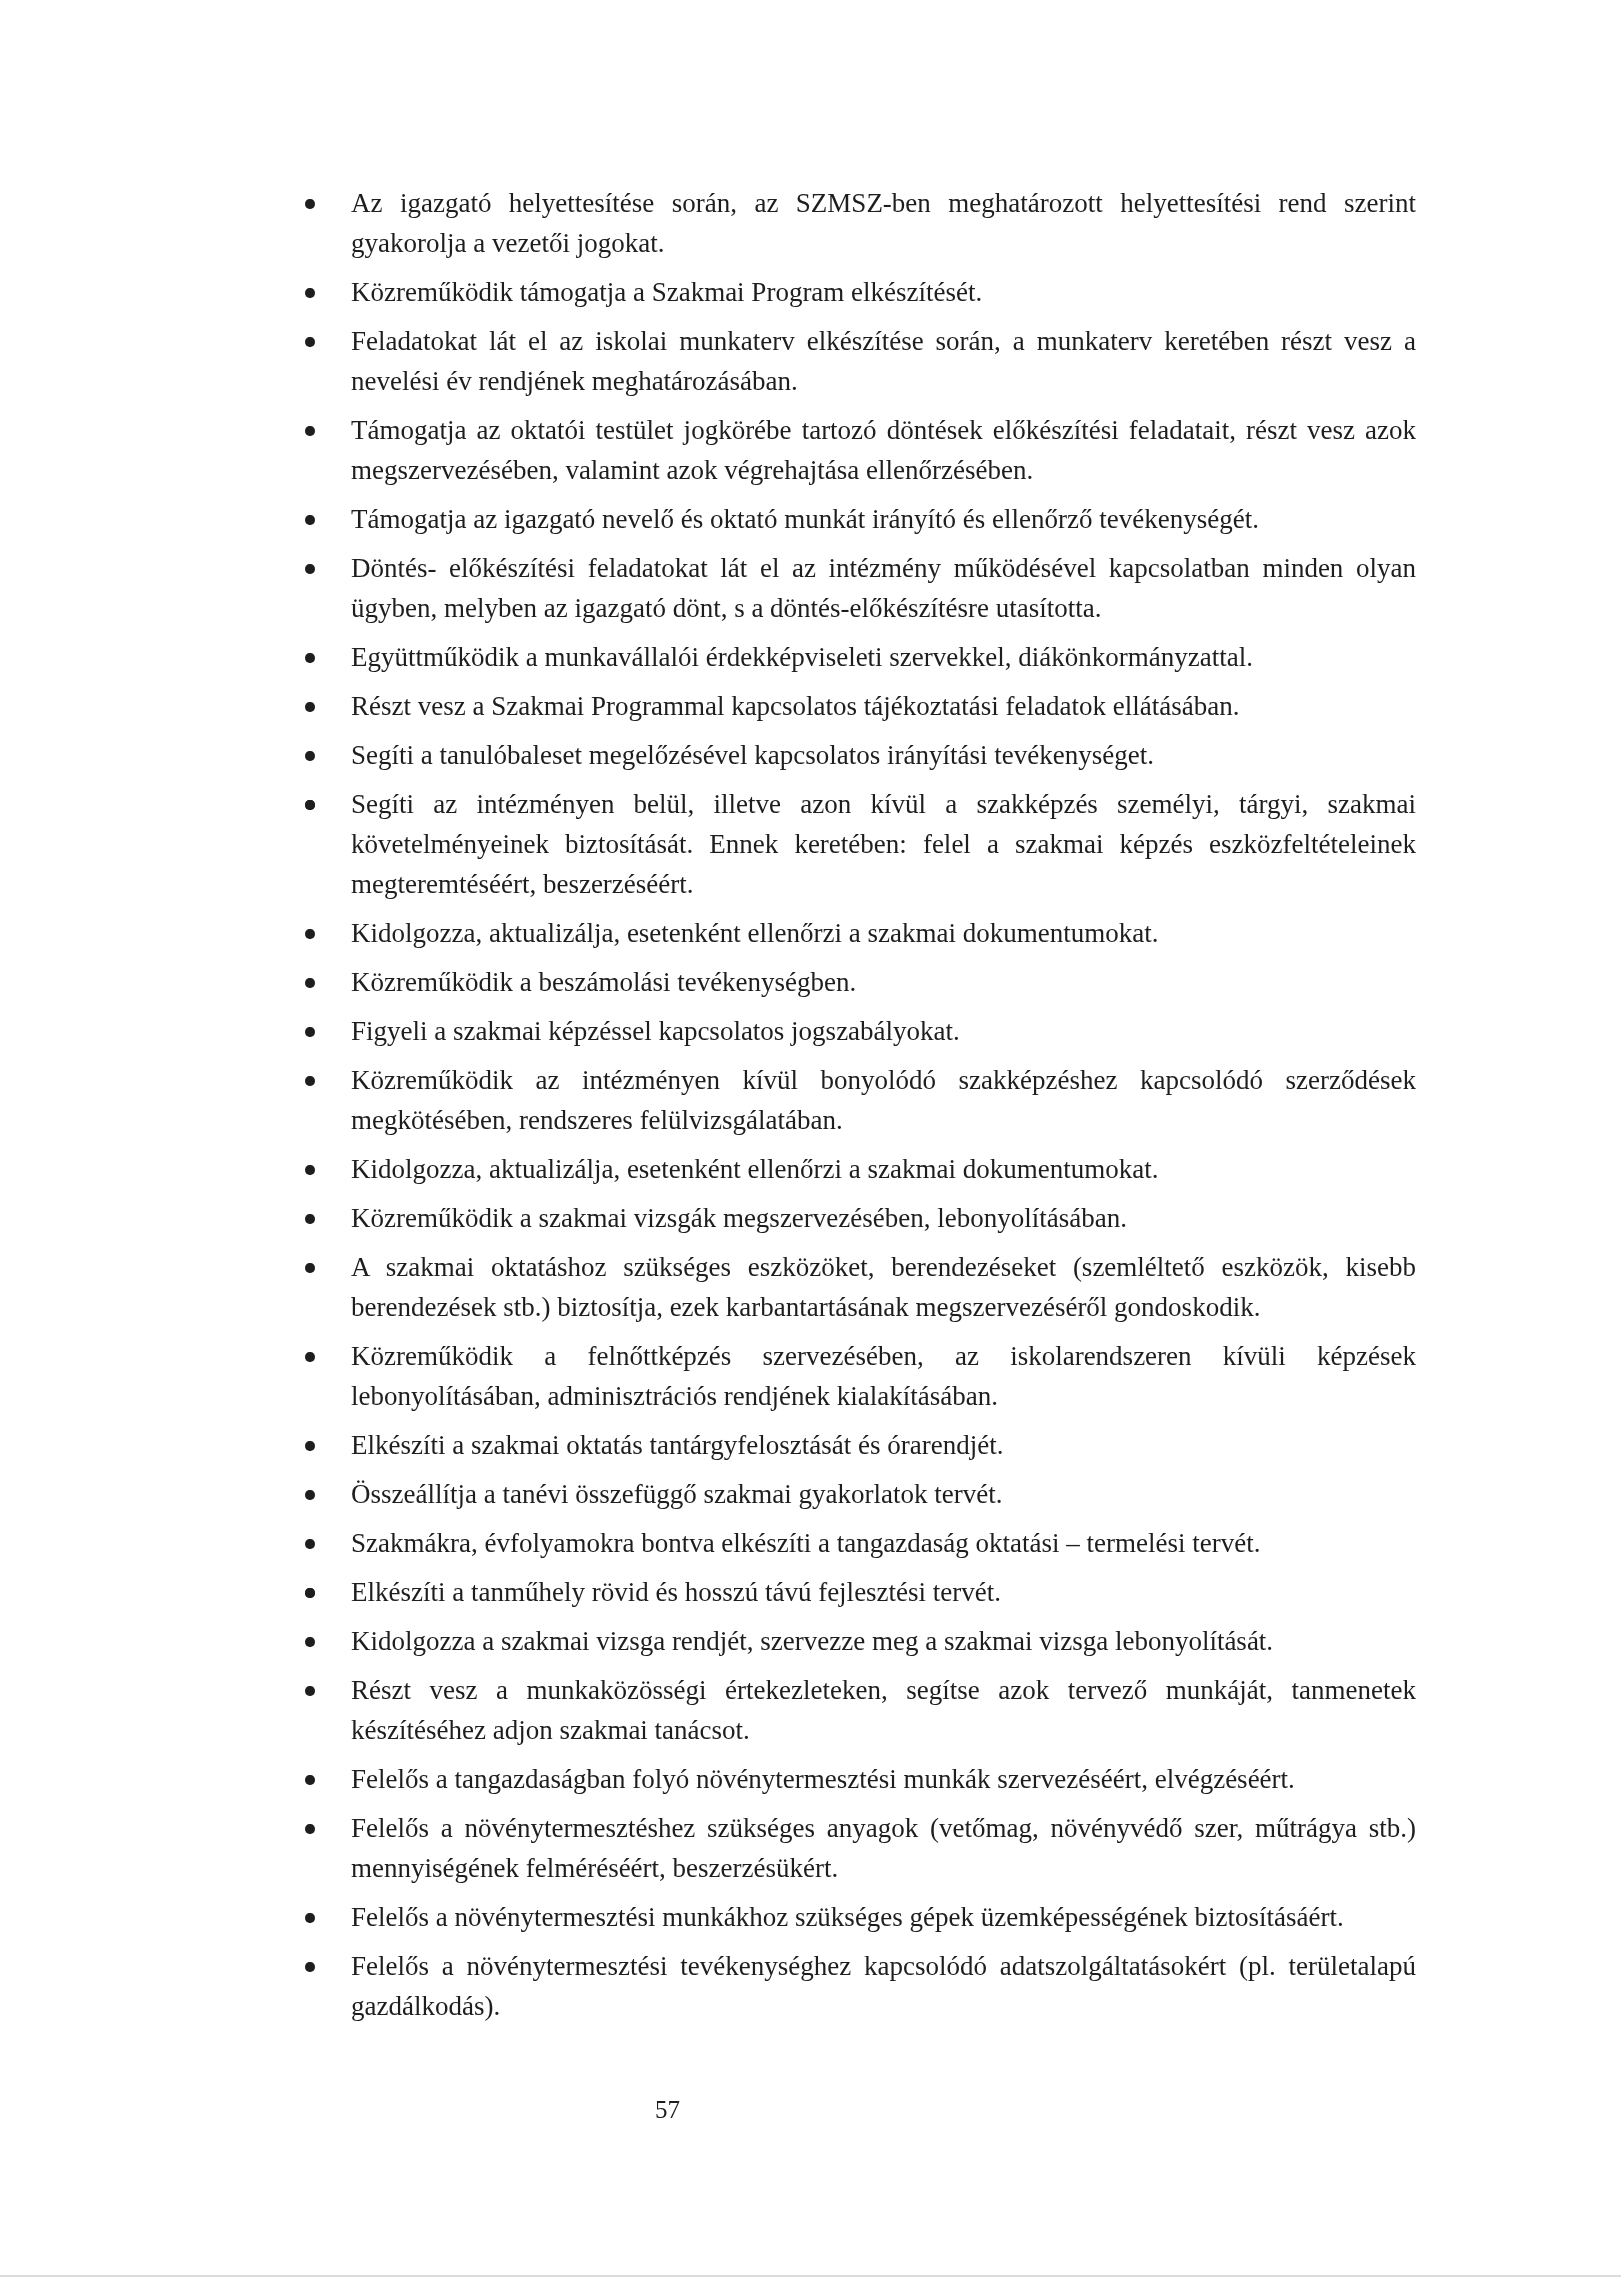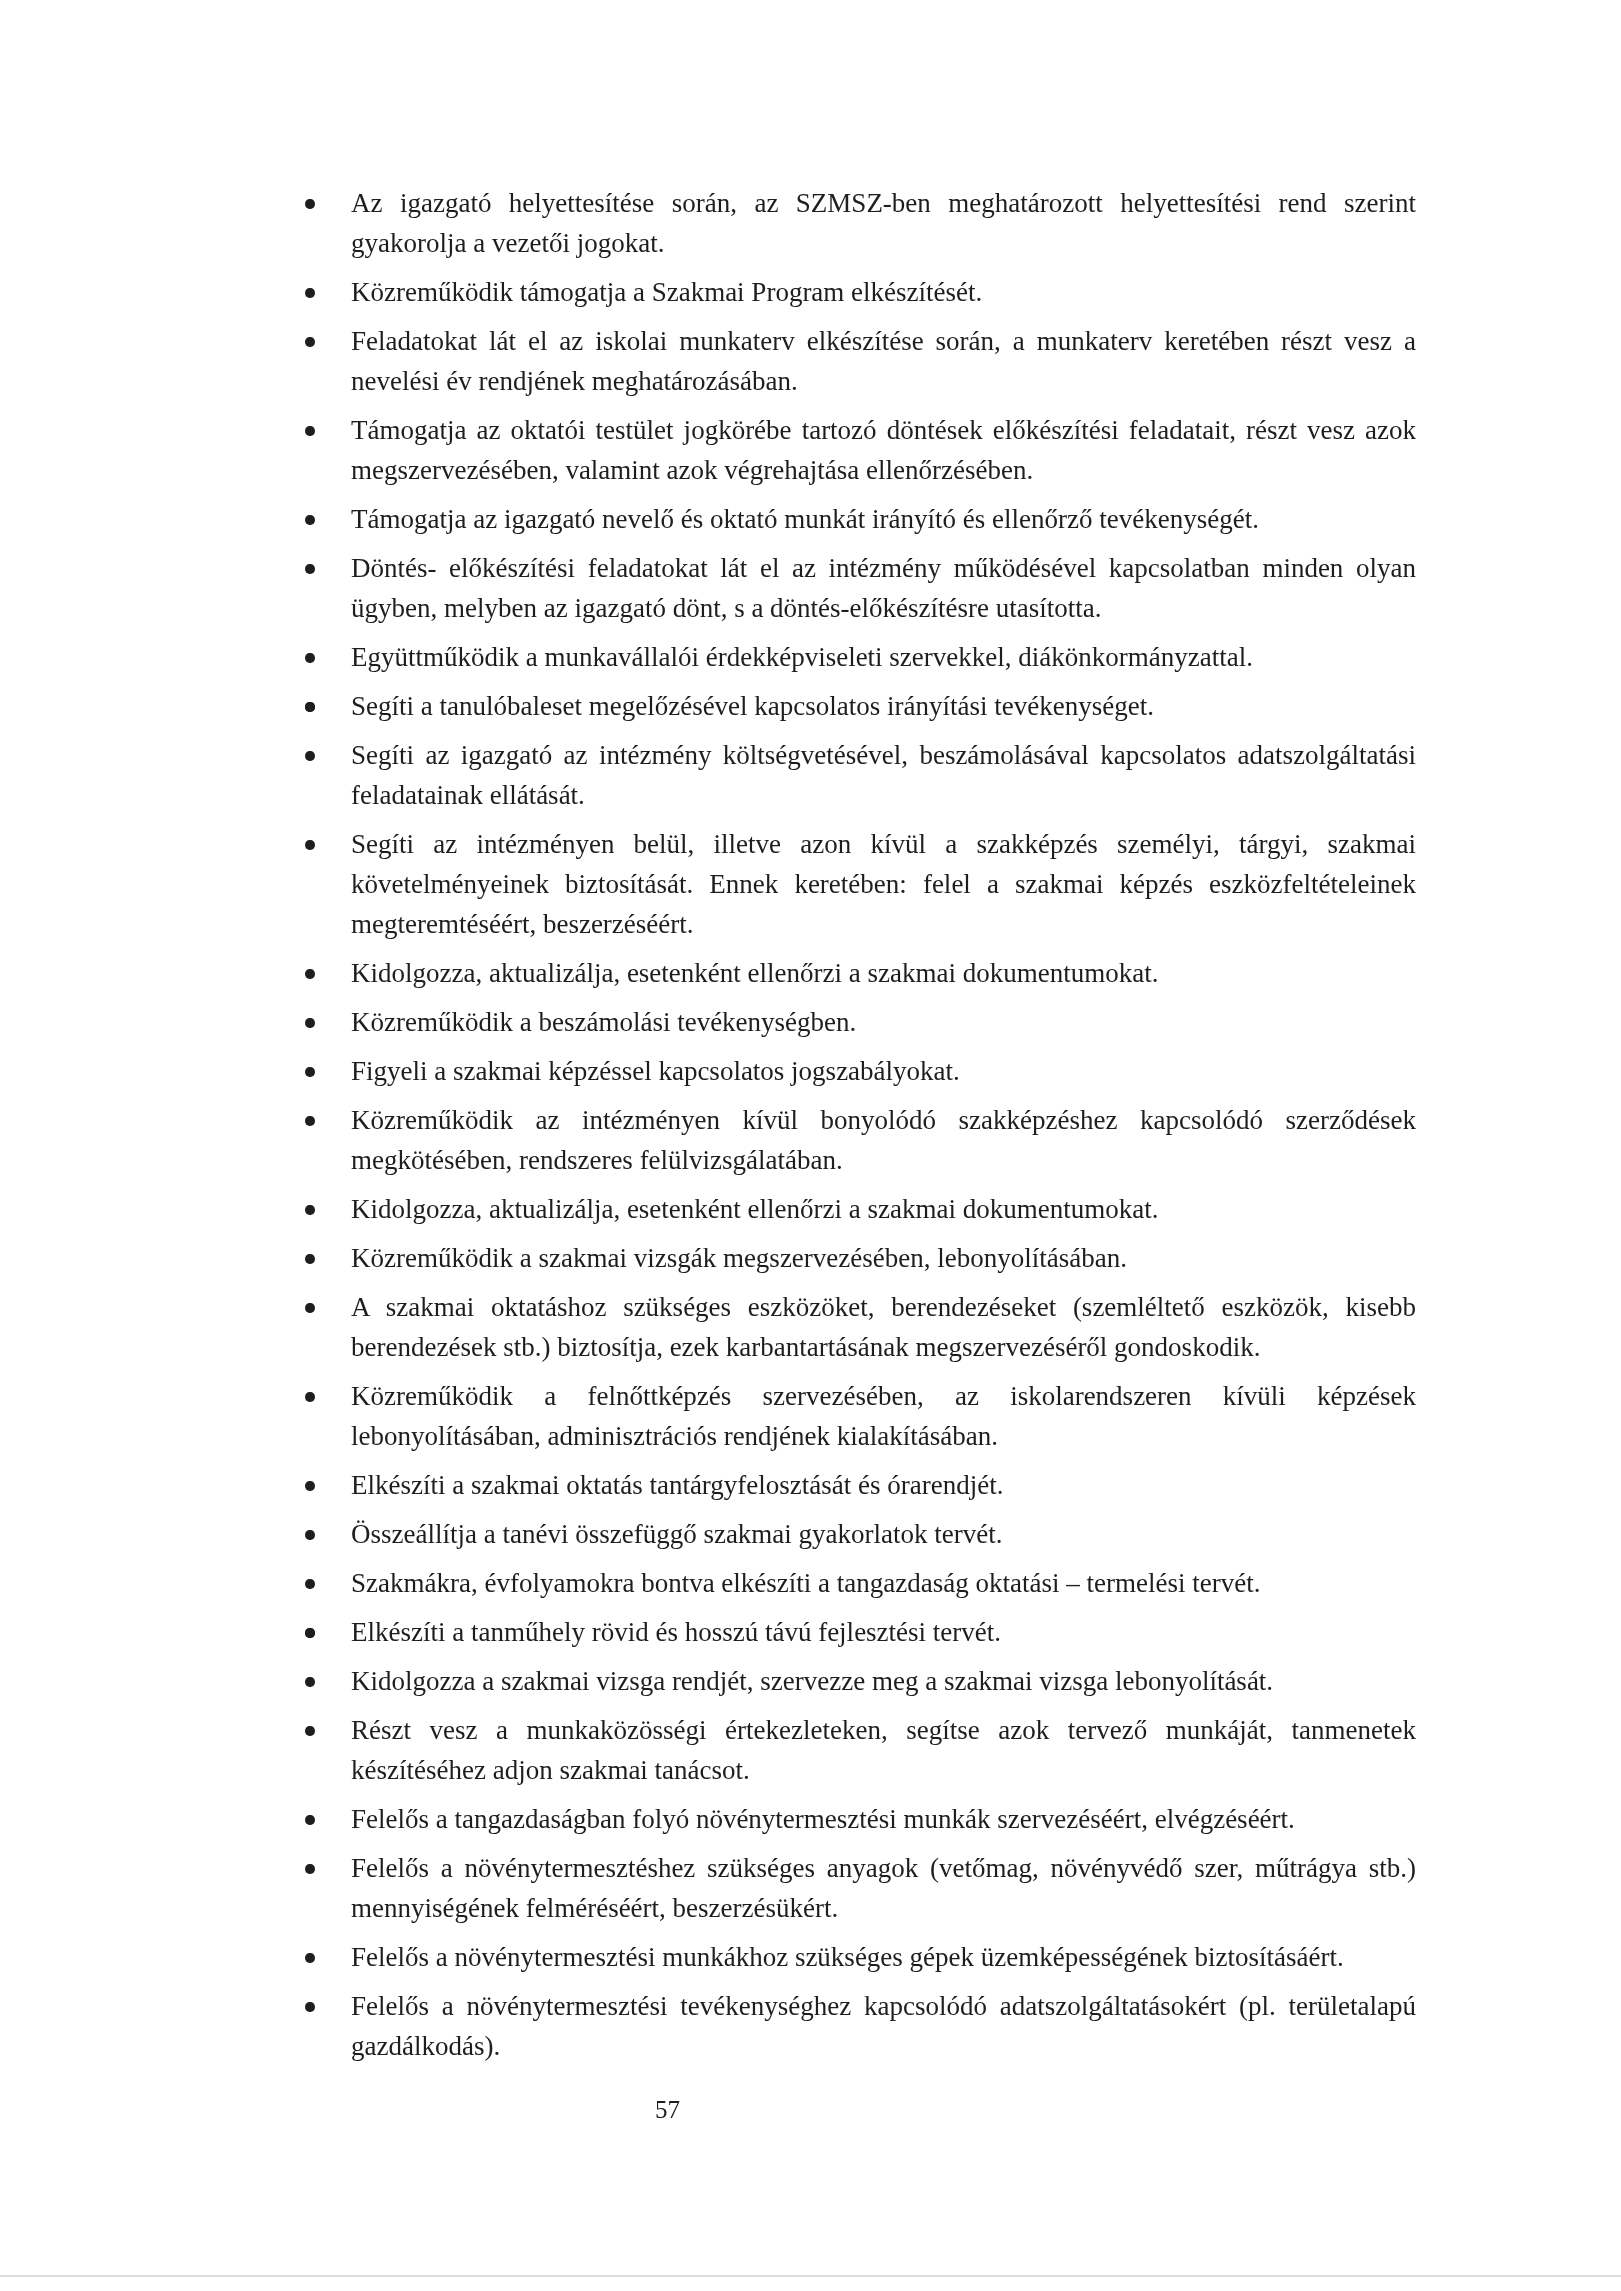--- a/index.html
+++ b/index.html
@@ -57,23 +57,23 @@
 <div class="page">
   <div class="content">
     <ul class="items">
       <li><span class="bullet"></span><span>Az igazgató helyettesítése során, az SZMSZ-ben meghatározott helyettesítési rend szerint gyakorolja a vezetői jogokat.</span></li>
       <li><span class="bullet"></span><span>Közreműködik támogatja a Szakmai Program elkészítését.</span></li>
       <li><span class="bullet"></span><span>Feladatokat lát el az iskolai munkaterv elkészítése során, a munkaterv keretében részt vesz a nevelési év rendjének meghatározásában.</span></li>
       <li><span class="bullet"></span><span>Támogatja az oktatói testület jogkörébe tartozó döntések előkészítési feladatait, részt vesz azok megszervezésében, valamint azok végrehajtása ellenőrzésében.</span></li>
       <li><span class="bullet"></span><span>Támogatja az igazgató nevelő és oktató munkát irányító és ellenőrző tevékenységét.</span></li>
       <li><span class="bullet"></span><span>Döntés- előkészítési feladatokat lát el az intézmény működésével kapcsolatban minden olyan ügyben, melyben az igazgató dönt, s a döntés-előkészítésre utasította.</span></li>
       <li><span class="bullet"></span><span>Együttműködik a munkavállalói érdekképviseleti szervekkel, diákönkormányzattal.</span></li>
+      <li><span class="bullet"></span><span>Részt vesz a Szakmai Programmal kapcsolatos tájékoztatási feladatok ellátásában.</span></li>
+      <li><span class="bullet"></span><span>Segíti a tanulóbaleset megelőzésével kapcsolatos irányítási tevékenységet.</span></li>
       <li><span class="bullet"></span></li>
-      <li><span class="bullet"></span><span>Segíti a tanulóbaleset megelőzésével kapcsolatos irányítási tevékenységet.</span></li>
-      <li><span class="bullet"></span><span>Segíti az igazgató az intézmény költségvetésével, beszámolásával kapcsolatos adatszolgáltatási feladatainak ellátását.</span></li>
       <li><span class="bullet"></span><span>Segíti az intézményen belül, illetve azon kívül a szakképzés személyi, tárgyi, szakmai követelményeinek biztosítását. Ennek keretében: felel a szakmai képzés eszközfeltételeinek megteremtéséért, beszerzéséért.</span></li>
       <li><span class="bullet"></span><span>Kidolgozza, aktualizálja, esetenként ellenőrzi a szakmai dokumentumokat.</span></li>
       <li><span class="bullet"></span><span>Közreműködik a beszámolási tevékenységben.</span></li>
       <li><span class="bullet"></span><span>Figyeli a szakmai képzéssel kapcsolatos jogszabályokat.</span></li>
       <li><span class="bullet"></span><span>Közreműködik az intézményen kívül bonyolódó szakképzéshez kapcsolódó szerződések megkötésében, rendszeres felülvizsgálatában.</span></li>
       <li><span class="bullet"></span><span>Kidolgozza, aktualizálja, esetenként ellenőrzi a szakmai dokumentumokat.</span></li>
       <li><span class="bullet"></span><span>Közreműködik a szakmai vizsgák megszervezésében, lebonyolításában.</span></li>
       <li><span class="bullet"></span><span>A szakmai oktatáshoz szükséges eszközöket, berendezéseket (szemléltető eszközök, kisebb berendezések stb.) biztosítja, ezek karbantartásának megszervezéséről gondoskodik.</span></li>
       <li><span class="bullet"></span><span>Közreműködik a felnőttképzés szervezésében, az iskolarendszeren kívüli képzések lebonyolításában, adminisztrációs rendjének kialakításában.</span></li>
       <li><span class="bullet"></span><span>Elkészíti a szakmai oktatás tantárgyfelosztását és órarendjét.</span></li>

